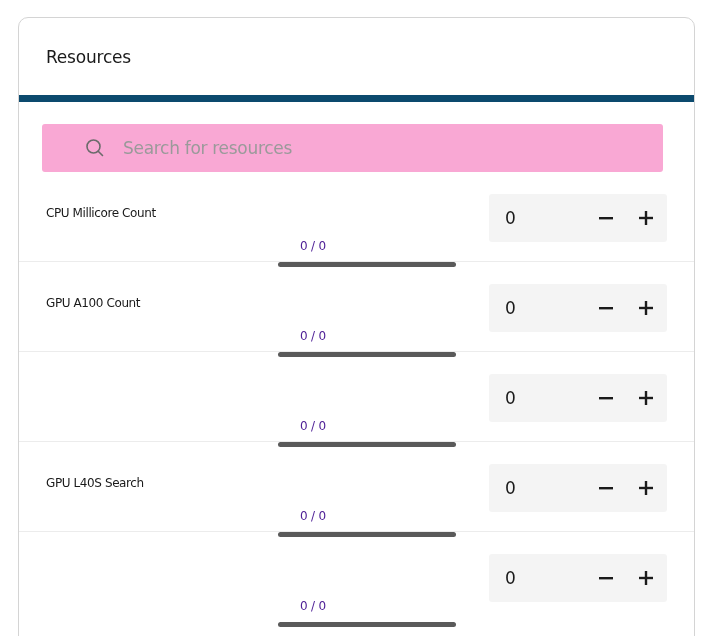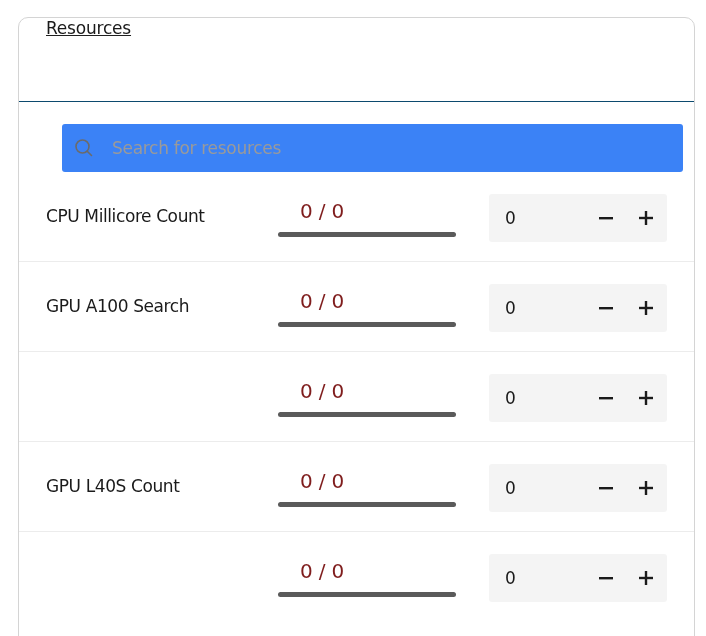--- a/index.html
+++ b/index.html
@@ -3,45 +3,45 @@
 <meta charset="utf-8">
 <style>
   * { box-sizing: border-box; margin: 0; padding: 0; }
   html, body { width: 706px; height: 636px; background: #ffffff; overflow: hidden; }
   body { font-family: "DejaVu Sans", "Liberation Sans", sans-serif; color: #1f1f1f; position: relative; }
   .card {
     position: absolute; left: 18px; top: 17px; width: 677px; height: 640px;
     border: 1px solid #d4d4d4; border-radius: 10px; background: #fff;
   }
   .card-header {
-    height: 84px; border-bottom: 1px solid #0c4a6e;
-    display: flex; padding-left: 27px; text-decoration: underline;
+    height: 84px; border-bottom: 7px solid #0c4a6e;
+    display: flex; align-items: center; padding-left: 27px;
   }
   .card-title { font-size: 17px; font-weight: 400; color: #1a1a1a; letter-spacing: -0.2px; }
   .search {
-    position: absolute; left: 43px; top: 106px; width: 621px; height: 48px;
-    background: #3b82f6; border-radius: 3px; display: flex; align-items: center;
+    position: absolute; left: 23px; top: 106px; width: 621px; height: 48px;
+    background: #f9a8d4; border-radius: 3px; display: flex; align-items: center; justify-content: flex-end;
   }
   .search-icon { width: 20px; height: 20px; margin-left: 12px; margin-right: 18px; }
   .search-input {
     border: none; background: transparent; outline: none; font-size: 17px;
     font-family: "DejaVu Sans", "Liberation Sans", sans-serif; color: #1a1a1a; width: 540px;
     letter-spacing: -0.3px;
   }
   .search-input::placeholder { color: #9a9a9a; }
   .rows { position: absolute; left: 0; top: 154px; width: 100%; }
   .row {
     position: relative; height: 90px; border-bottom: 1px solid #ececec;
   }
   .row:last-child { border-bottom: none; }
   .row-label {
-    position: absolute; left: 27px; top: 34px; font-size: 17px; color: #1a1a1a; letter-spacing: -0.4px;
+    position: absolute; left: 27px; top: 34px; font-size: 12px; color: #1a1a1a; letter-spacing: -0.4px;
   }
   .usage { position: absolute; left: 259px; top: 27px; width: 179px; }
-  .usage-text { font-size: 20px; color: #7f1d1d; padding-left: 22px; letter-spacing: -0.2px; }
+  .usage-text { font-size: 12px; color: #4c1d95; padding-left: 22px; letter-spacing: -0.2px; margin-top: 40px; }
   .usage-bar {
     margin-top: 9px; height: 5px; width: 178px; background: #5a5a5a; border-radius: 3px;
   }
   .stepper {
     position: absolute; left: 470px; top: 22px; width: 178px; height: 48px;
     background: #f4f4f4; border-radius: 3px; display: flex; align-items: center;
   }
   .stepper-value {
     font-size: 17px; color: #1a1a1a; margin-left: 16px; width: 80px;
     border: none; background: transparent; outline: none;
@@ -89,21 +89,21 @@
         <span class="step-btn step-plus">
           <svg width="16" height="16" viewBox="0 0 16 16">
               <rect x="1" y="6.8" width="14" height="2.4" fill="#1a1a1a"></rect>
               <rect x="6.8" y="1" width="2.4" height="14" fill="#1a1a1a"></rect>
             </svg>
         </span>
       </div>
     </div>
 
     <div class="row">
-      <span class="row-label">GPU A100 Search</span>
+      <span class="row-label">GPU A100 Count</span>
       <div class="usage">
         <div class="usage-text">0 / 0</div>
         <div class="usage-bar"></div>
       </div>
       <div class="stepper">
         <input class="stepper-value" type="text" value="0" style="">
         <span class="step-btn step-minus">
           <svg width="16" height="16" viewBox="0 0 16 16">
               <rect x="1" y="7" width="14" height="2.4" fill="#1a1a1a"></rect>
             </svg>
@@ -132,21 +132,21 @@
         <span class="step-btn step-plus">
           <svg width="16" height="16" viewBox="0 0 16 16">
               <rect x="1" y="6.8" width="14" height="2.4" fill="#1a1a1a"></rect>
               <rect x="6.8" y="1" width="2.4" height="14" fill="#1a1a1a"></rect>
             </svg>
         </span>
       </div>
     </div>
 
     <div class="row">
-      <span class="row-label">GPU L40S Count</span>
+      <span class="row-label">GPU L40S Search</span>
       <div class="usage">
         <div class="usage-text">0 / 0</div>
         <div class="usage-bar"></div>
       </div>
       <div class="stepper">
         <input class="stepper-value" type="text" value="0" style="">
         <span class="step-btn step-minus">
           <svg width="16" height="16" viewBox="0 0 16 16">
               <rect x="1" y="7" width="14" height="2.4" fill="#1a1a1a"></rect>
             </svg>

